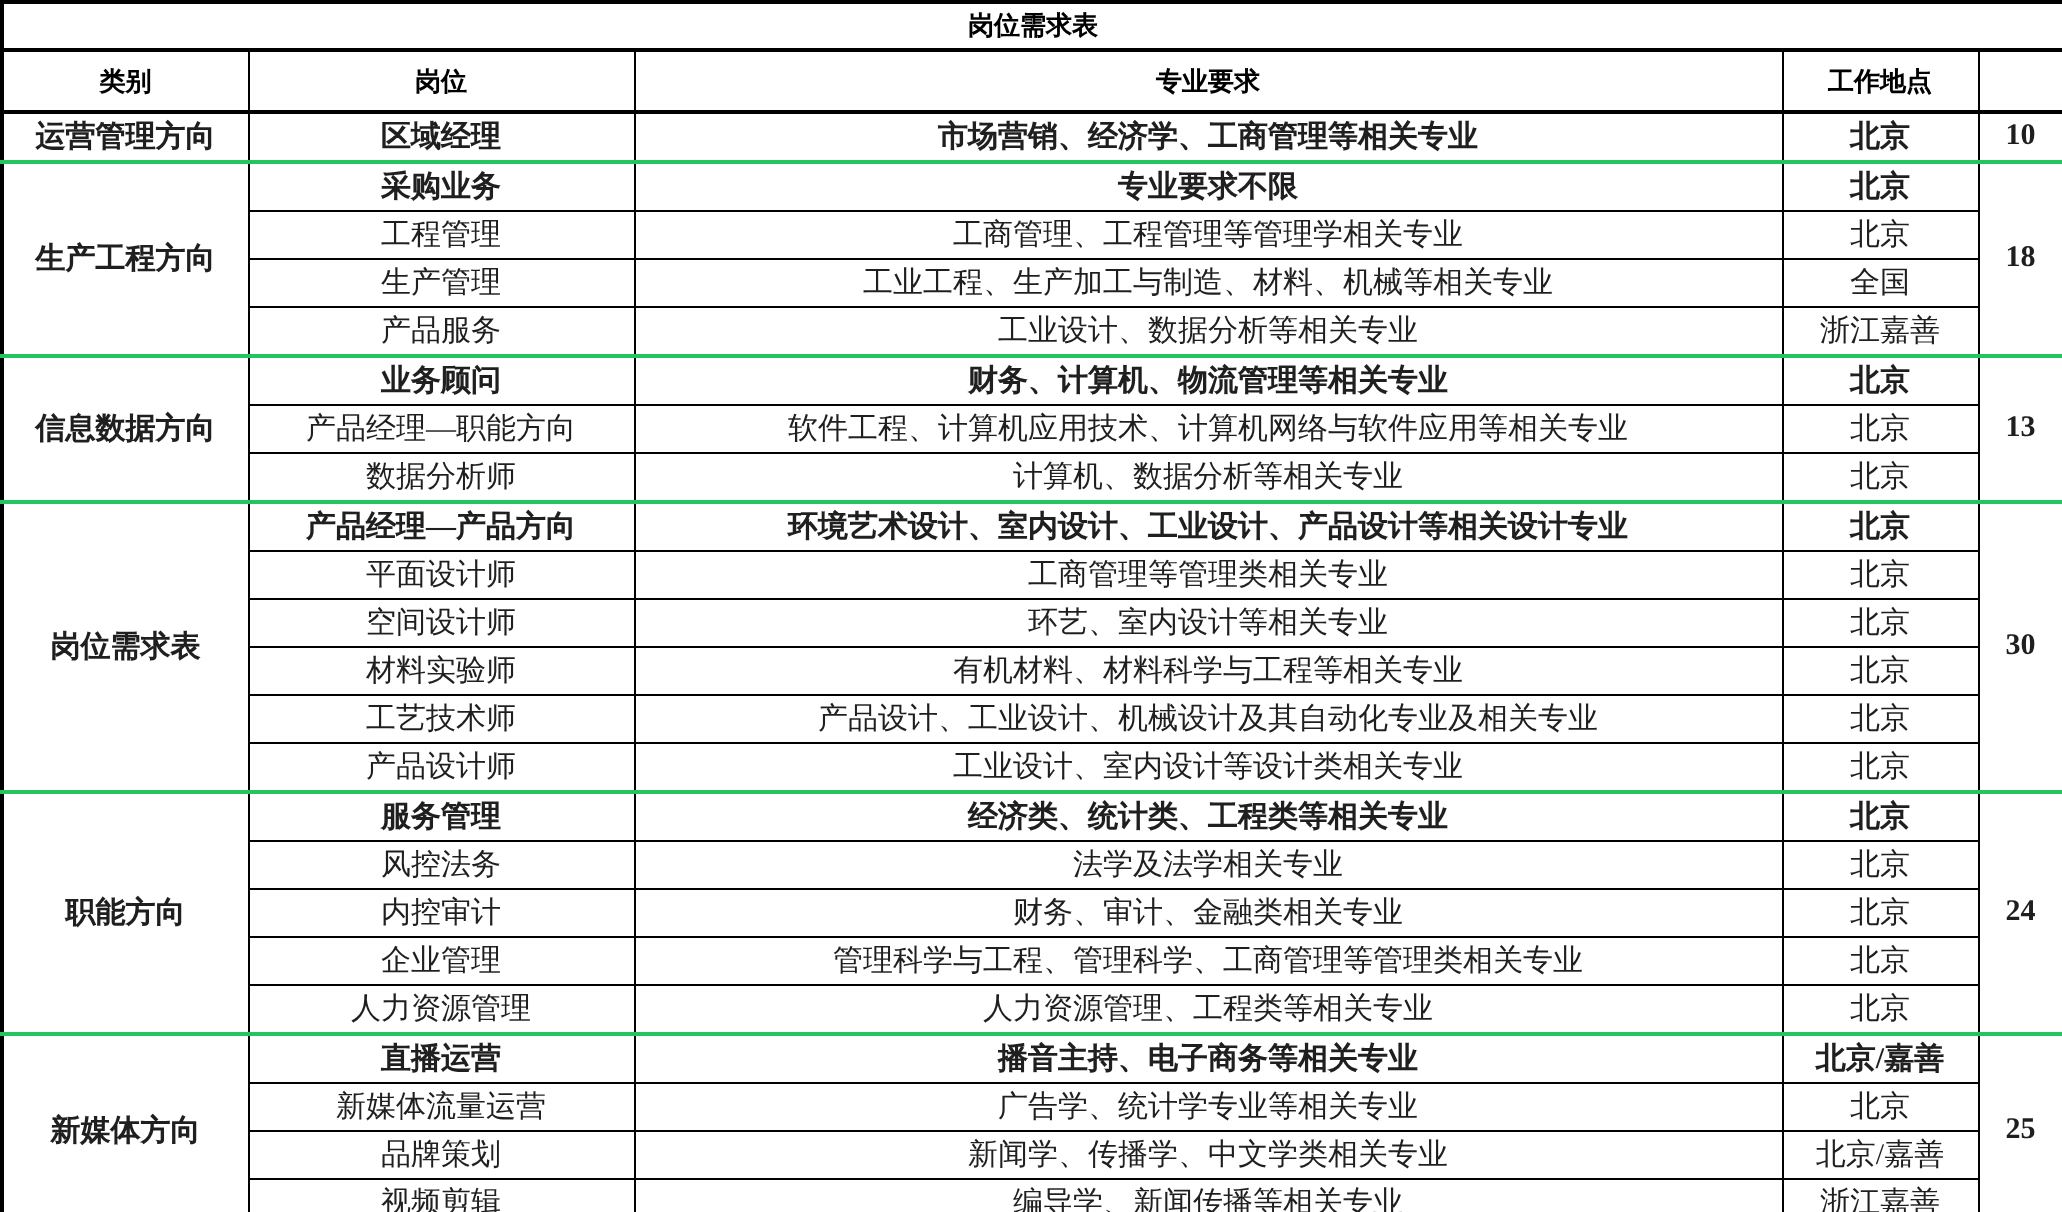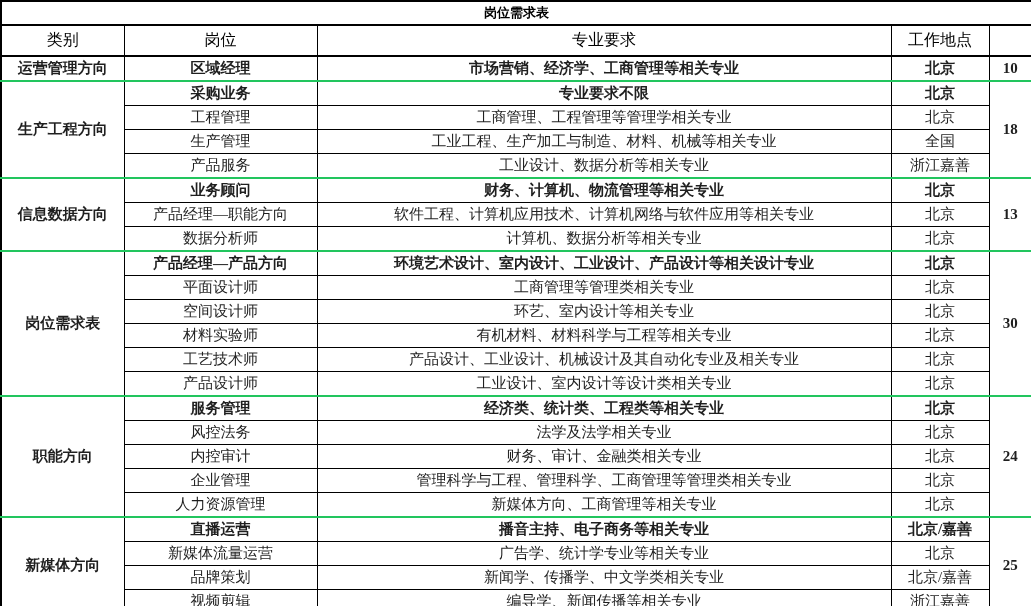--- a/index.html
+++ b/index.html
@@ -34,22 +34,22 @@
   tr.title-row td {
     border-bottom: 2px solid #000000;
     height: 22px;
     font-size: 13px;
     font-weight: bold;
     color: #000000;
   }
   tr.header-row th {
     border-bottom: 2px solid #000000;
     height: 29px;
-    font-size: 16px;
-    font-weight: normal;
+    font-size: 13px;
+    font-weight: bold;
     color: #000000;
   }
   tbody td {
     height: 23px;
     font-size: 15px;
     font-weight: normal;
     color: #1f1f1f;
   }
   tbody td.cat { font-size: 15px; }
   tbody tr.section-start td { border-top: 2px solid #22c55e; font-weight: bold; }
@@ -174,21 +174,21 @@
           <td class="req">财务、审计、金融类相关专业</td>
           <td class="loc">北京</td>
         </tr>
         <tr>
           <td class="pos">企业管理</td>
           <td class="req">管理科学与工程、管理科学、工商管理等管理类相关专业</td>
           <td class="loc">北京</td>
         </tr>
         <tr>
           <td class="pos">人力资源管理</td>
-          <td class="req">新媒体方向、工商管理等相关专业</td>
+          <td class="req">人力资源管理、工程类等相关专业</td>
           <td class="loc">北京</td>
         </tr>
         <tr class="section-start">
           <td class="cat" rowspan="4">新媒体方向</td>
           <td class="pos">直播运营</td>
           <td class="req">播音主持、电子商务等相关专业</td>
           <td class="loc">北京/嘉善</td>
           <td class="count" rowspan="4">25</td>
         </tr>
         <tr>

